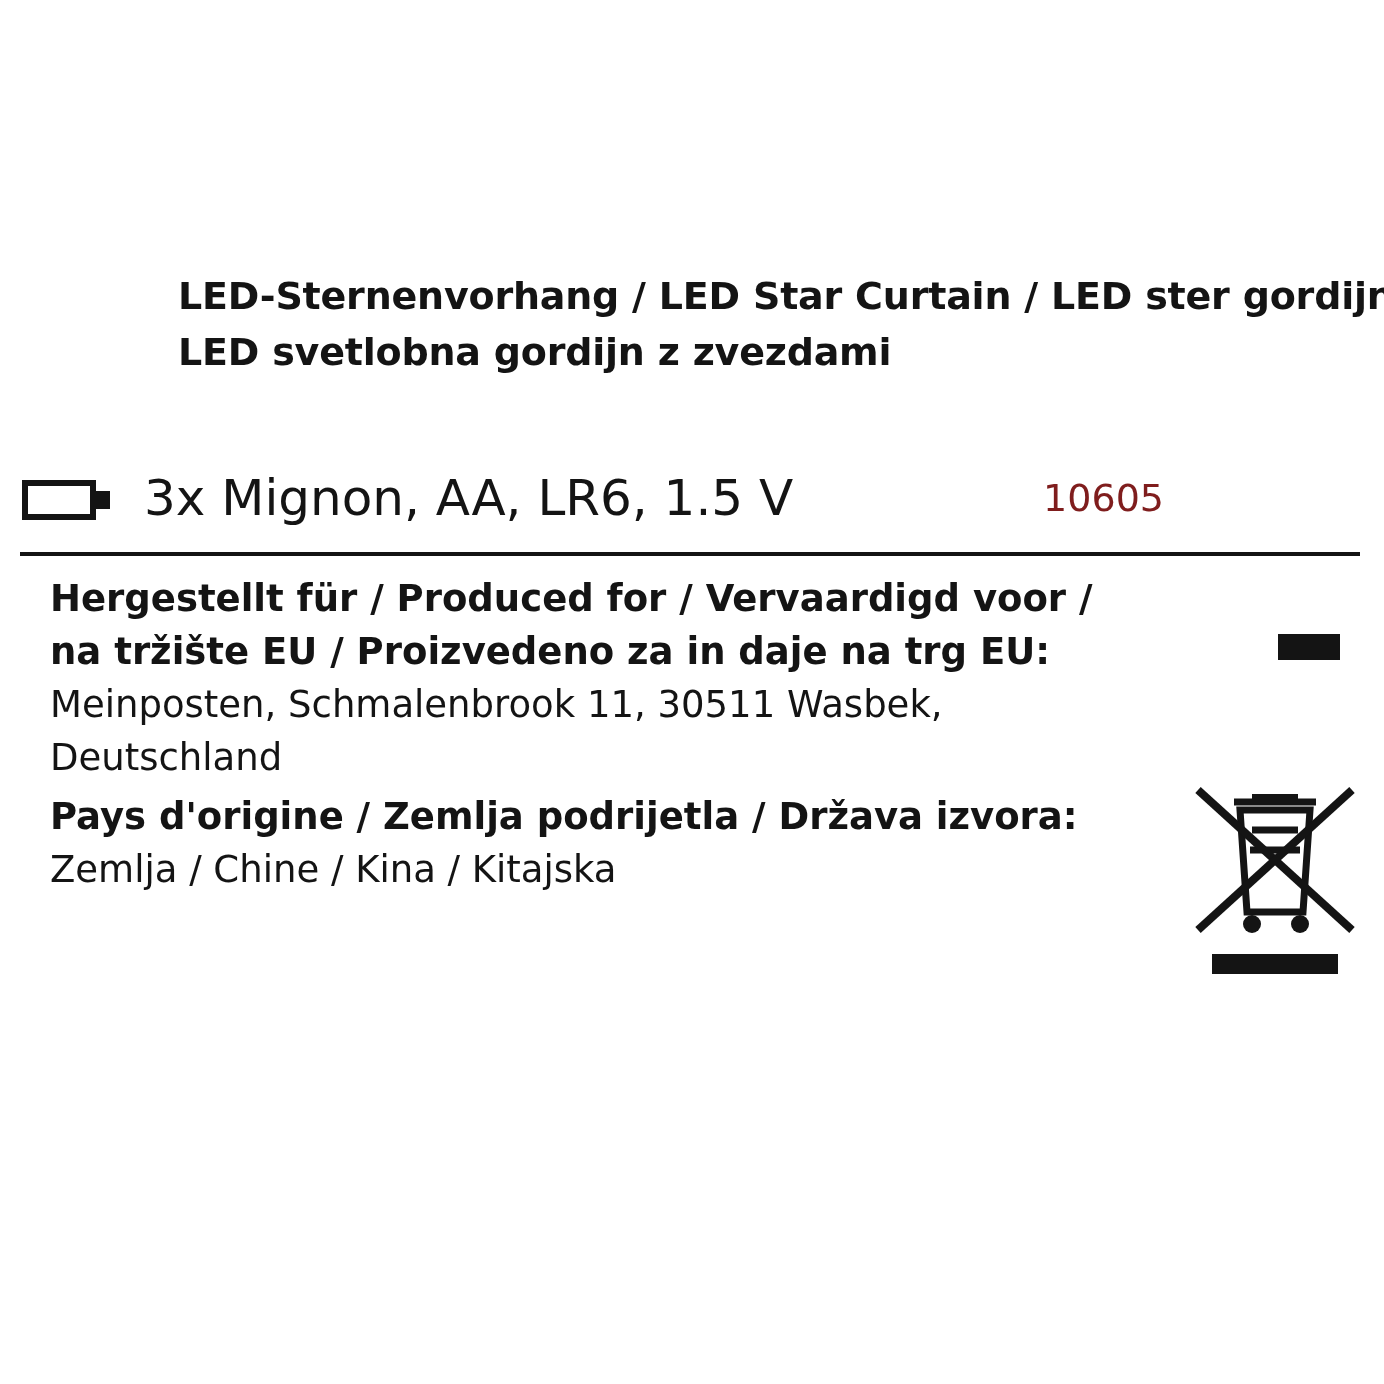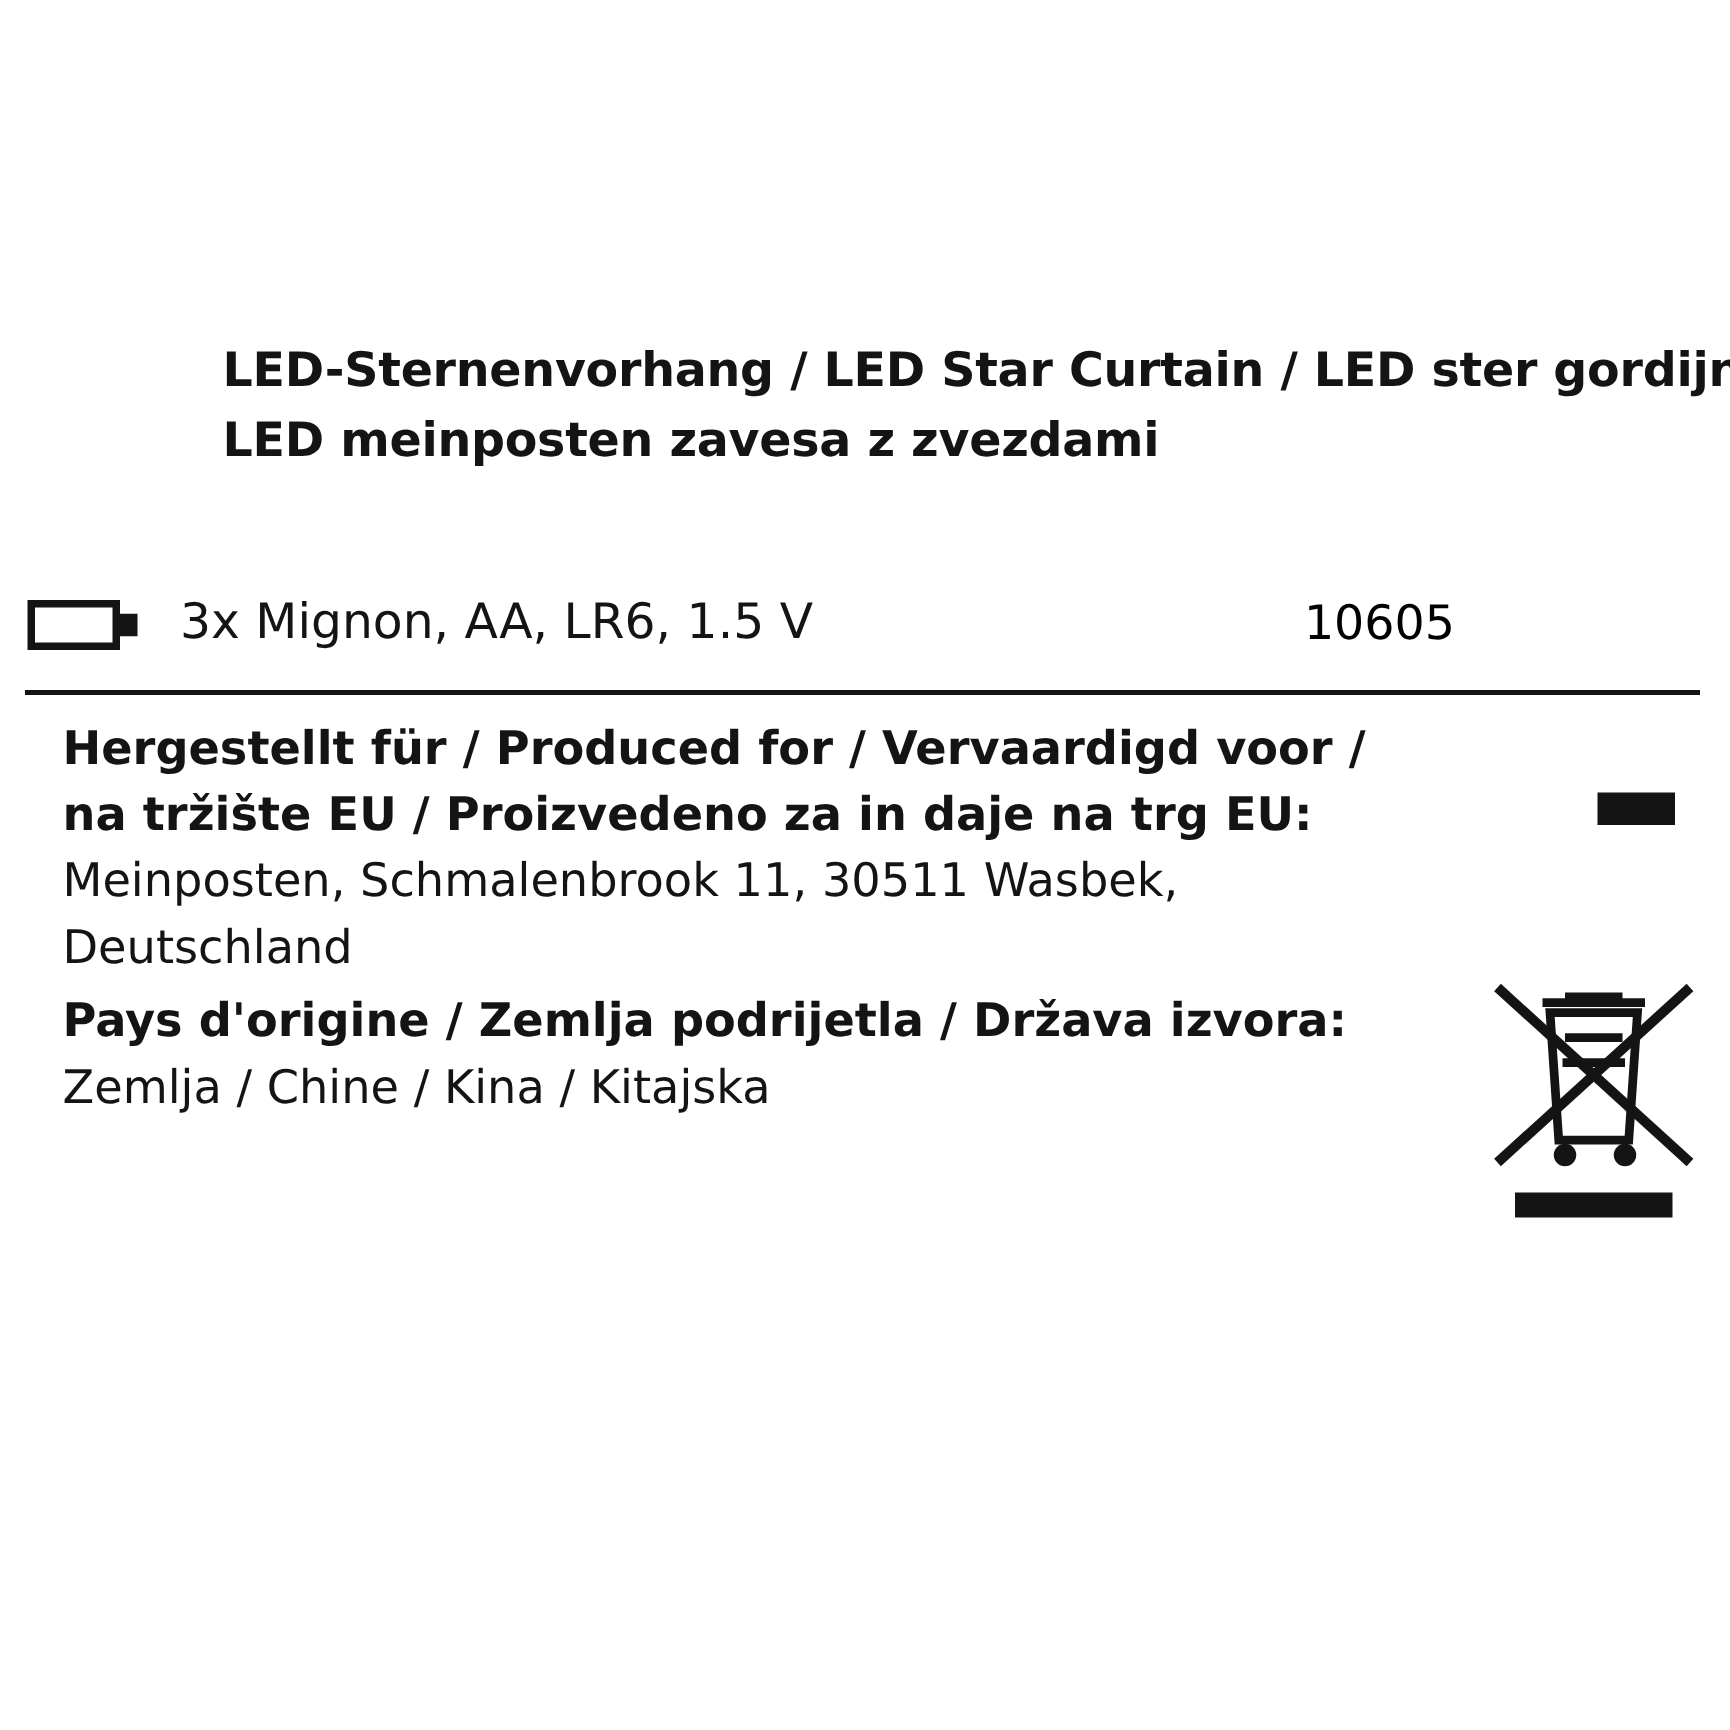--- a/index.html
+++ b/index.html
@@ -71,32 +71,32 @@
     left: 74px;
     top: 11px;
     width: 14px;
     height: 18px;
     background: #141414;
   }
   .battery-text {
     position: absolute;
     left: 122px;
     top: 0px;
-    font-size: 39px;
+    font-size: 50px;
     line-height: 56px;
     color: #141414;
     white-space: nowrap;
   }
   .article-number {
     position: absolute;
     right: 198px;
     top: 0px;
     font-size: 38px;
     line-height: 56px;
-    color: #000000;
+    color: #7f1d1d;
     white-space: nowrap;
   }
 
   
   .divider {
     position: absolute;
     left: 20px;
     top: 552px;
     width: 1340px;
     height: 4px;
@@ -142,21 +142,21 @@
   }
   .weee-mark svg { display: block; }
 </style>
 </head>
 <body>
 
 <div class="label-sheet">
 
   <div class="title-block">
     <div class="title-line">LED-Sternenvorhang / LED Star Curtain / LED ster gordijn /</div>
-    <div class="title-line">LED meinposten zavesa z zvezdami</div>
+    <div class="title-line">LED svetlobna gordijn z zvezdami</div>
   </div>
 
   <div class="battery-row">
     <div class="battery-icon">
       <div class="body"></div>
       <div class="cap"></div>
     </div>
     <div class="battery-text">3x Mignon, AA, LR6, 1.5 V</div>
     <div class="article-number">10605</div>
   </div>

